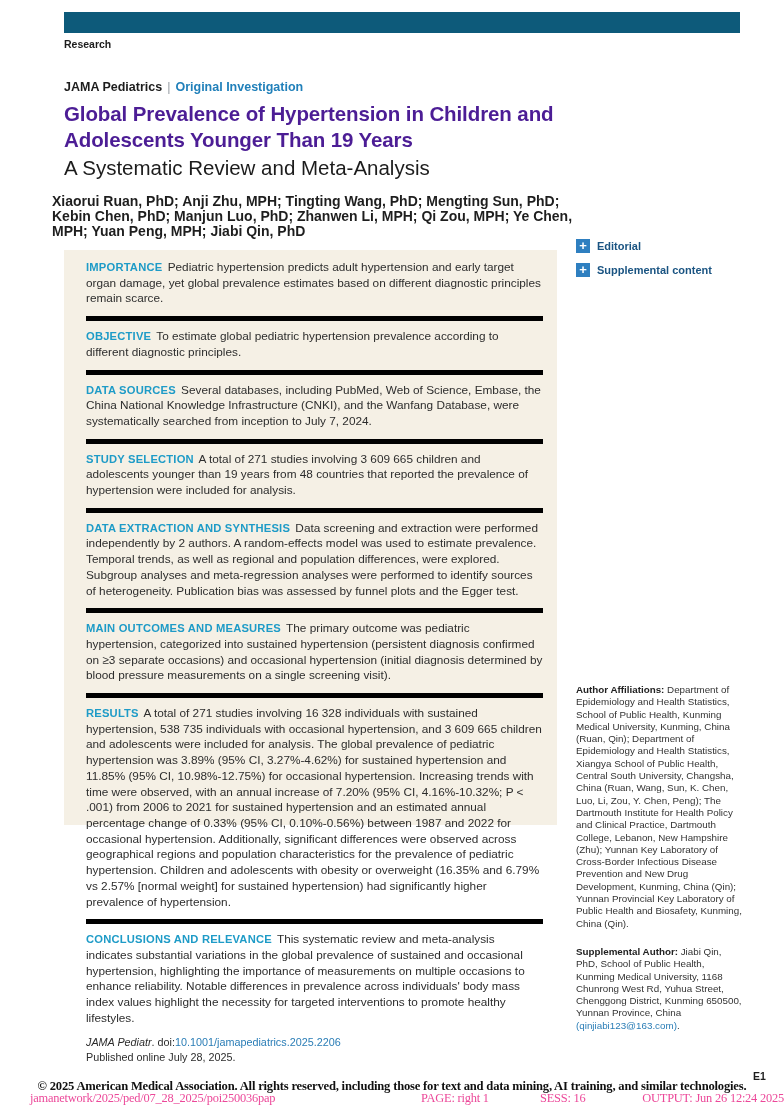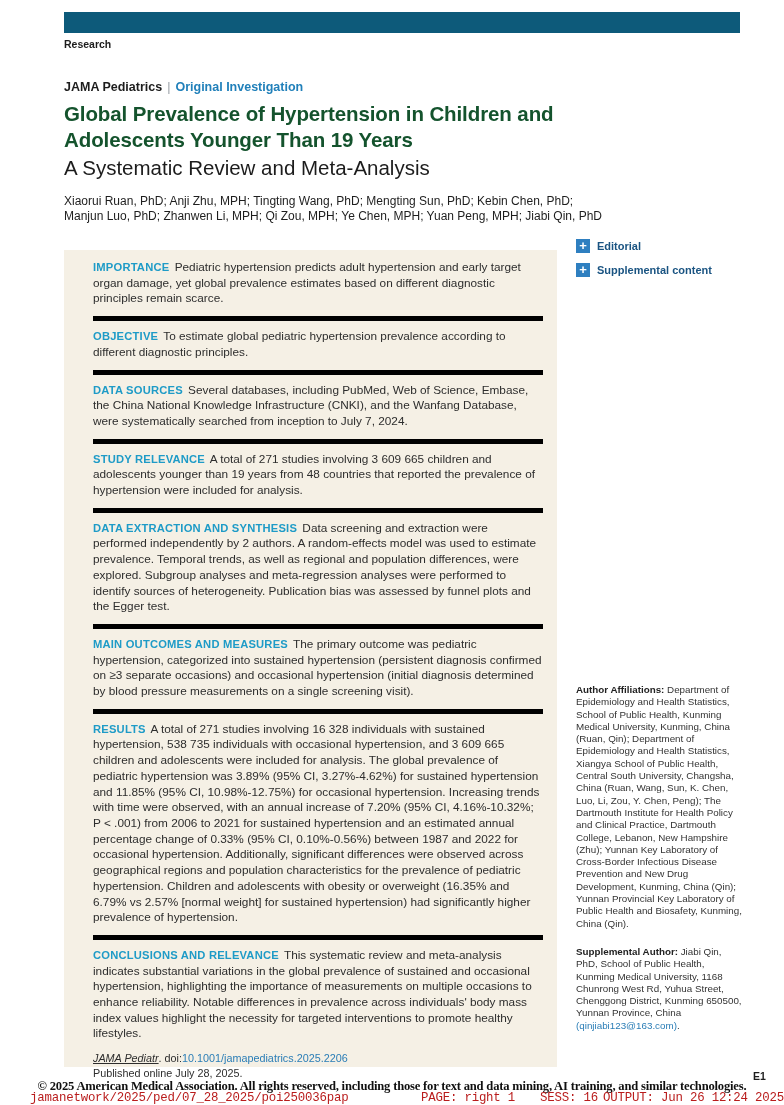--- a/index.html
+++ b/index.html
@@ -24,51 +24,51 @@
   }
   .kicker {
     position:absolute; left:64px; top:80px;
     font-size:12.5px; font-weight:bold; color:#1d1d1d;
   }
   .kicker .sep { color:#9aa0a6; font-weight:normal; padding:0 5px; }
   .kicker .category { color:#2180ba; }
 
   .article-title {
     position:absolute; left:64px; top:101px; width:585px;
-    font-size:20.5px; line-height:26px; font-weight:bold; color:#14532d;
+    font-size:20.5px; line-height:26px; font-weight:bold; color:#4c1d95;
     letter-spacing:-0.1px;
   }
   .article-subtitle {
     position:absolute; left:64px; top:155px; width:585px;
     font-size:20.5px; line-height:26px; font-weight:normal; color:#1c1c1c;
   }
   .authors {
-    position:absolute; left:64px; top:194px; width:545px;
-    font-size:12px; line-height:15px; color:#1e1e1e;
+    position:absolute; left:52px; top:194px; width:545px;
+    font-size:14px; line-height:15px; color:#1e1e1e;font-weight:bold;
   }
 
   
   .abstract-box {
     position:absolute; left:64px; top:250px;
-    width:493px; height:817px;
+    width:493px; height:575px;
     background:#f5f0e5;
-    padding:2px 14px 0 29px;
+    padding:2px 14px 0 22px;
     display:flex; flex-direction:column;
   }
   .abs-section { padding:8px 0 9px; }
   .abs-section + .abs-section { border-top:5px solid #000000; }
   .abs-text {
     font-size:11.8px; line-height:15.7px; color:#2d2d2d;
   }
   .abs-label {
     color:#1e9bc7; font-weight:bold; font-size:11.2px; letter-spacing:0.2px;
     padding-right:2px;
   }
   .citation { margin-top:auto; padding-bottom:36px; font-size:10.8px; line-height:14.5px; color:#2d2d2d; }
-  .citation .journal { font-style:italic;text-decoration:underline; }
+  .citation .journal { font-style:italic; }
   .doi-link { color:#2a7db6; cursor:pointer; }
 
   
   .side-links { position:absolute; left:576px; top:239px; width:170px; }
   .side-link { display:flex; align-items:center; margin-bottom:10px; cursor:pointer; }
   .plus-icon {
     width:14px; height:14px; background:#2e7fc0; color:#fff;
     display:inline-flex; align-items:center; justify-content:center;
     font-size:13px; font-weight:bold; line-height:14px; margin-right:7px;
     flex:0 0 auto;
@@ -93,22 +93,22 @@
   
   .footer-copyright {
     position:absolute; left:0; top:1079px; width:784px;
     text-align:center;
     font-family:"Liberation Serif", serif;
     font-weight:bold; font-size:12.6px; color:#101010;
     letter-spacing:-0.2px;
   }
   .footer-slugline {
     position:absolute; left:0; top:1091px; width:784px; height:14px;
-    font-family:Liberation Mono, monospace;
-    font-size:12.4px; color:#b91c1c; letter-spacing:-0.2px;
+    font-family:Liberation Serif, serif;
+    font-size:12.4px; color:#ec4899; letter-spacing:-0.2px;
   }
   .footer-slugline .slug   { position:absolute; left:30px; }
   .footer-slugline .pageinfo { position:absolute; left:385px;margin-left:36px; }
   .footer-slugline .sess   { position:absolute; left:540px; }
   .footer-slugline .output { position:absolute; right:0px; }
 </style>
 </head>
 <body>
 
 <div class="topbar"></div>
@@ -130,21 +130,21 @@
   </p>
   <p class="abs-section abs-text">
     <span class="abs-label">OBJECTIVE</span>
     <span>To estimate global pediatric hypertension prevalence according to different diagnostic principles.</span>
   </p>
   <p class="abs-section abs-text">
     <span class="abs-label">DATA SOURCES</span>
     <span>Several databases, including PubMed, Web of Science, Embase, the China National Knowledge Infrastructure (CNKI), and the Wanfang Database, were systematically searched from inception to July 7, 2024.</span>
   </p>
   <p class="abs-section abs-text">
-    <span class="abs-label">STUDY RELEVANCE</span>
+    <span class="abs-label">STUDY SELECTION</span>
     <span>A total of 271 studies involving 3 609 665 children and adolescents younger than 19 years from 48 countries that reported the prevalence of hypertension were included for analysis.</span>
   </p>
   <p class="abs-section abs-text">
     <span class="abs-label">DATA EXTRACTION AND SYNTHESIS</span>
     <span>Data screening and extraction were performed independently by 2 authors. A random-effects model was used to estimate prevalence. Temporal trends, as well as regional and population differences, were explored. Subgroup analyses and meta-regression analyses were performed to identify sources of heterogeneity. Publication bias was assessed by funnel plots and the Egger test.</span>
   </p>
   <p class="abs-section abs-text">
     <span class="abs-label">MAIN OUTCOMES AND MEASURES</span>
     <span>The primary outcome was pediatric hypertension, categorized into sustained hypertension (persistent diagnosis confirmed on ≥3 separate occasions) and occasional hypertension (initial diagnosis determined by blood pressure measurements on a single screening visit).</span>
   </p>

